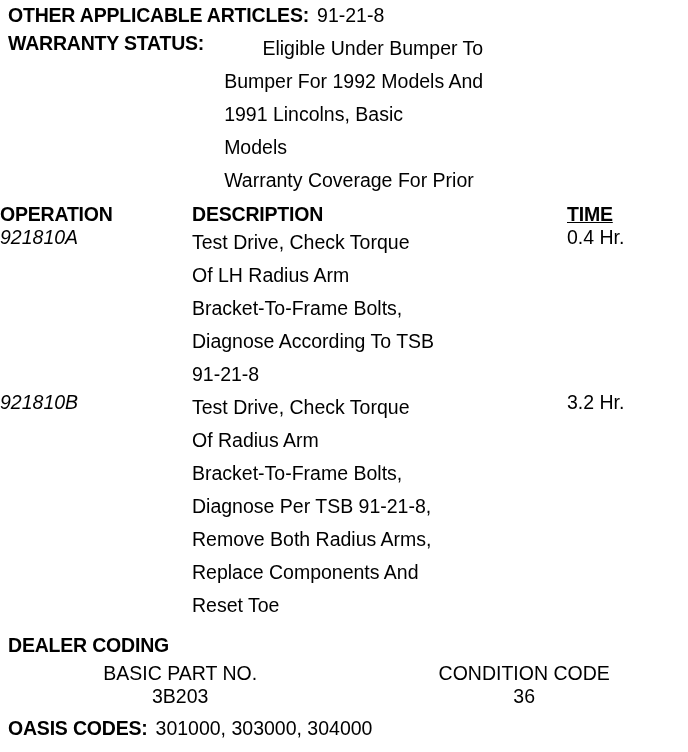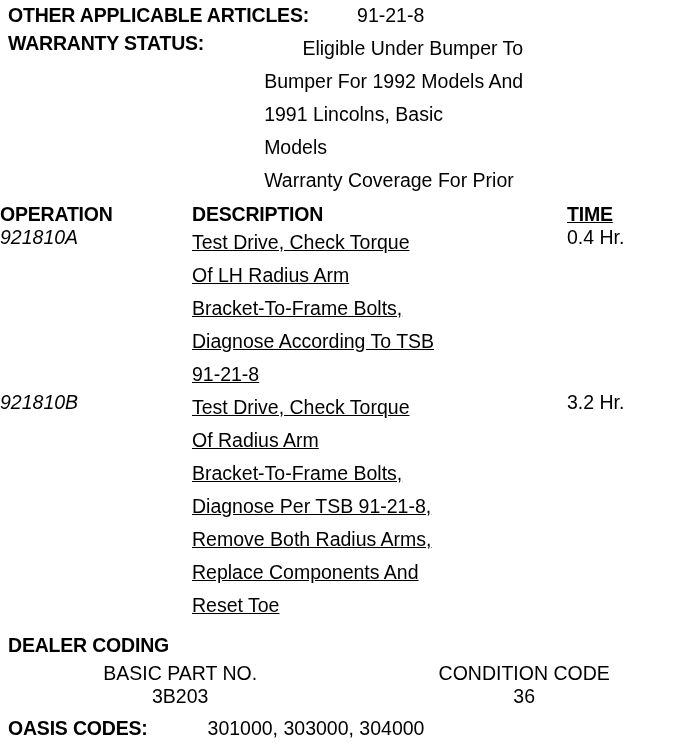--- a/index.html
+++ b/index.html
@@ -34,21 +34,20 @@
     font-size: 19.5px;
     letter-spacing: 0px;
     white-space: nowrap;
   }
 
   
   .field-row {
     display: flex;
     align-items: baseline;
     padding-left: 8px;
-    gap: 40px;
   }
   #row-other-articles { margin-top: 4px; }
   #row-warranty { margin-top: 5px; }
 
   .warranty-block {
     display: flex;
     align-items: flex-start;
   }
   .warranty-lines {
     display: flex;
@@ -84,21 +83,20 @@
   .cell-op {
     font-size: 19.5px;
     padding-left: 34px;
     padding-top: 3px;
     white-space: nowrap;
     font-style: italic;
   }
   .cell-desc {
     font-size: 19.5px;
     padding-top: 3px;
-    text-decoration: underline;
   }
   .cell-desc .dline { line-height: 33px; white-space: nowrap; }
   .cell-time {
     font-size: 19.5px;
     padding-left: 14px;
     padding-top: 3px;
     white-space: nowrap;
     margin-top: 34px;
   }
 
@@ -211,16 +209,16 @@
       </tr>
       <tr>
         <td class="dc-v1">3B203</td>
         <td class="dc-v2">36</td>
       </tr>
     </tbody>
   </table>
 
   <div class="field-row" id="row-oasis">
     <span class="lbl">OASIS CODES:</span>
-    <span class="val" style="margin-left:20px;">301000, 303000, 304000</span>
+    <span class="val" style="margin-left:8px;">301000, 303000, 304000</span>
   </div>
 
 </div>
 
 </body></html>

